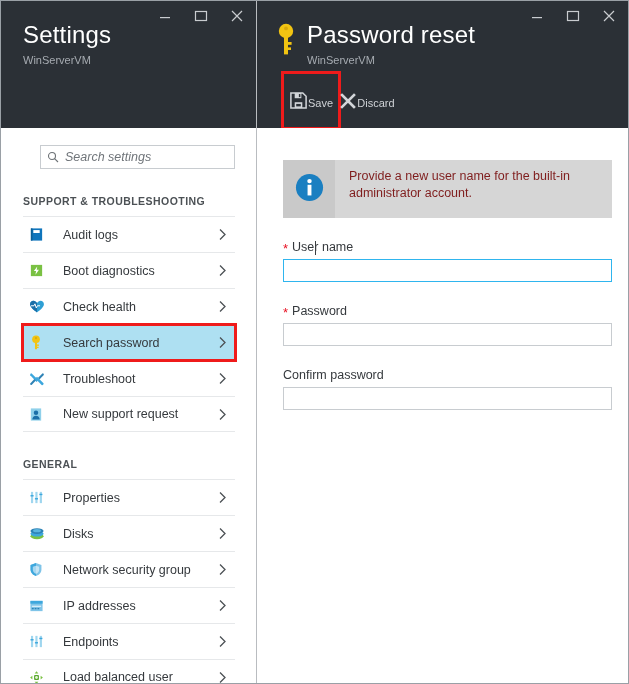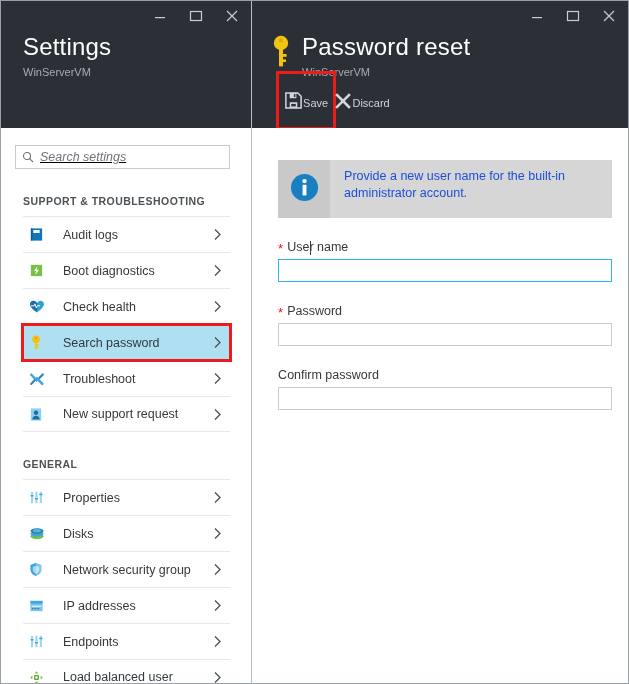--- a/index.html
+++ b/index.html
@@ -37,21 +37,21 @@
     display: flex; align-items: center; gap: 14px;
   }
   .win-btn {
     width: 22px; height: 22px;
     display: flex; align-items: center; justify-content: center;
     color: #c9ccd0;
     cursor: default;
   }
   .win-btn svg { display:block; }
 
-  .hdr-body { position: absolute; left: 22px; top: 32px; right: 10px; display:flex; align-items:flex-start; }
+  .hdr-body { position: absolute; left: 22px; top: 20px; right: 10px; display:flex; align-items:flex-start; }
   .hdr-body.with-icon { left: 18px; }
   .hdr-icon { flex: 0 0 auto; margin-right: 10px; margin-top: 2px; }
   .hdr-text { min-width: 0; }
   .hdr-title {
     color: #ffffff;
     font-size: 24px;
     font-weight: 300;
     line-height: 28px;
     letter-spacing: .2px;
     white-space: nowrap;
@@ -80,21 +80,21 @@
   .tb-item .tb-ico { height: 24px; display:flex; align-items:center; justify-content:center; }
   .tb-item .tb-label { font-size: 11px; line-height: 14px; margin-top: 5px; color:#cfd2d6; }
   .tb-item.highlight {
     outline: 3px solid #ef1b1b;
     outline-offset: -1px;
   }
 
   
   .left-body { flex: 1 1 auto; overflow: hidden; padding: 0 0 0 0; position: relative; }
 
-  .search-wrap { padding: 17px 21px 0 14px; text-decoration: underline; }
+  .search-wrap { padding: 17px 21px 0 39px; }
   .search-box {
     height: 24px;
     border: 1px solid #c8ccd0;
     display: flex; align-items: center;
     padding: 0 6px;
     box-sizing: border-box;
     background: #fff;
   }
   .search-box .mag { flex: 0 0 auto; margin-right: 6px; color:#6d7276; display:flex; }
   .search-box input {
@@ -162,21 +162,21 @@
   .info-ico-cell {
     flex: 0 0 52px;
     display: flex; align-items: center; justify-content: center;
     background: #c9c9c9;
   }
   .info-text {
     flex: 1 1 auto;
     display: flex; align-items: center;
     font-size: 12.5px;
     line-height: 17px;
-    color: #1d4ed8;
+    color: #7f1d1d;
     padding: 8px 12px 16px 14px;
   }
 
   .form { padding: 0 16px 0 26px; }
   .field { margin-top: 22px; }
   .field-label {
     font-size: 12.5px;
     color: #35393d;
     margin-bottom: 5px;
     display: flex; align-items: baseline;

